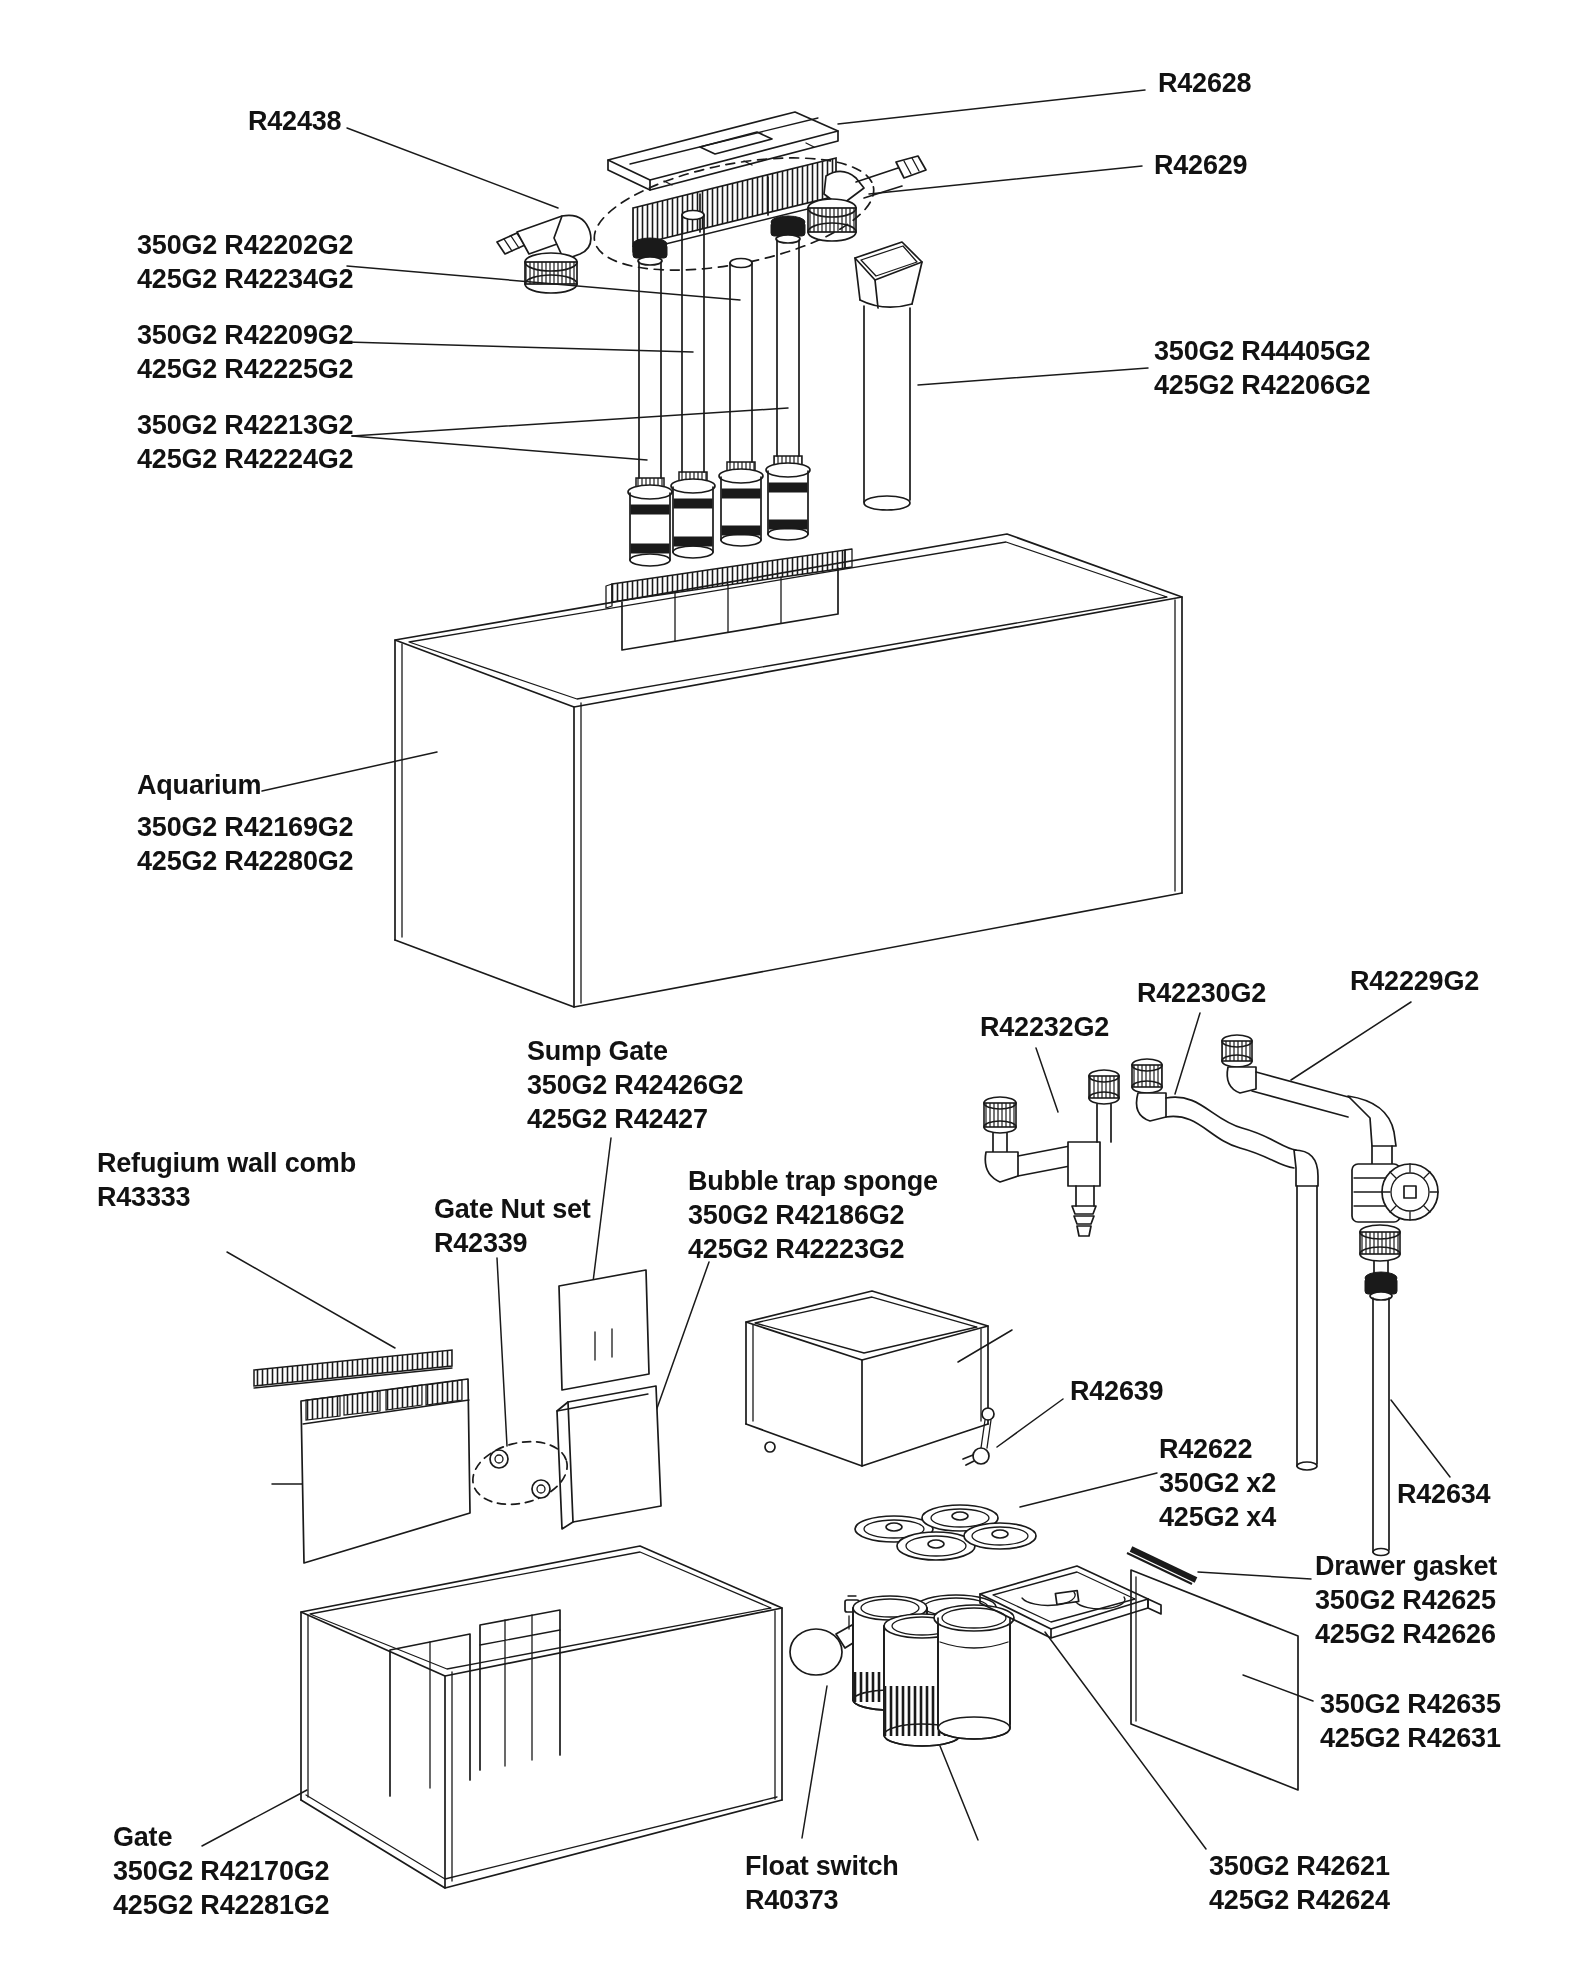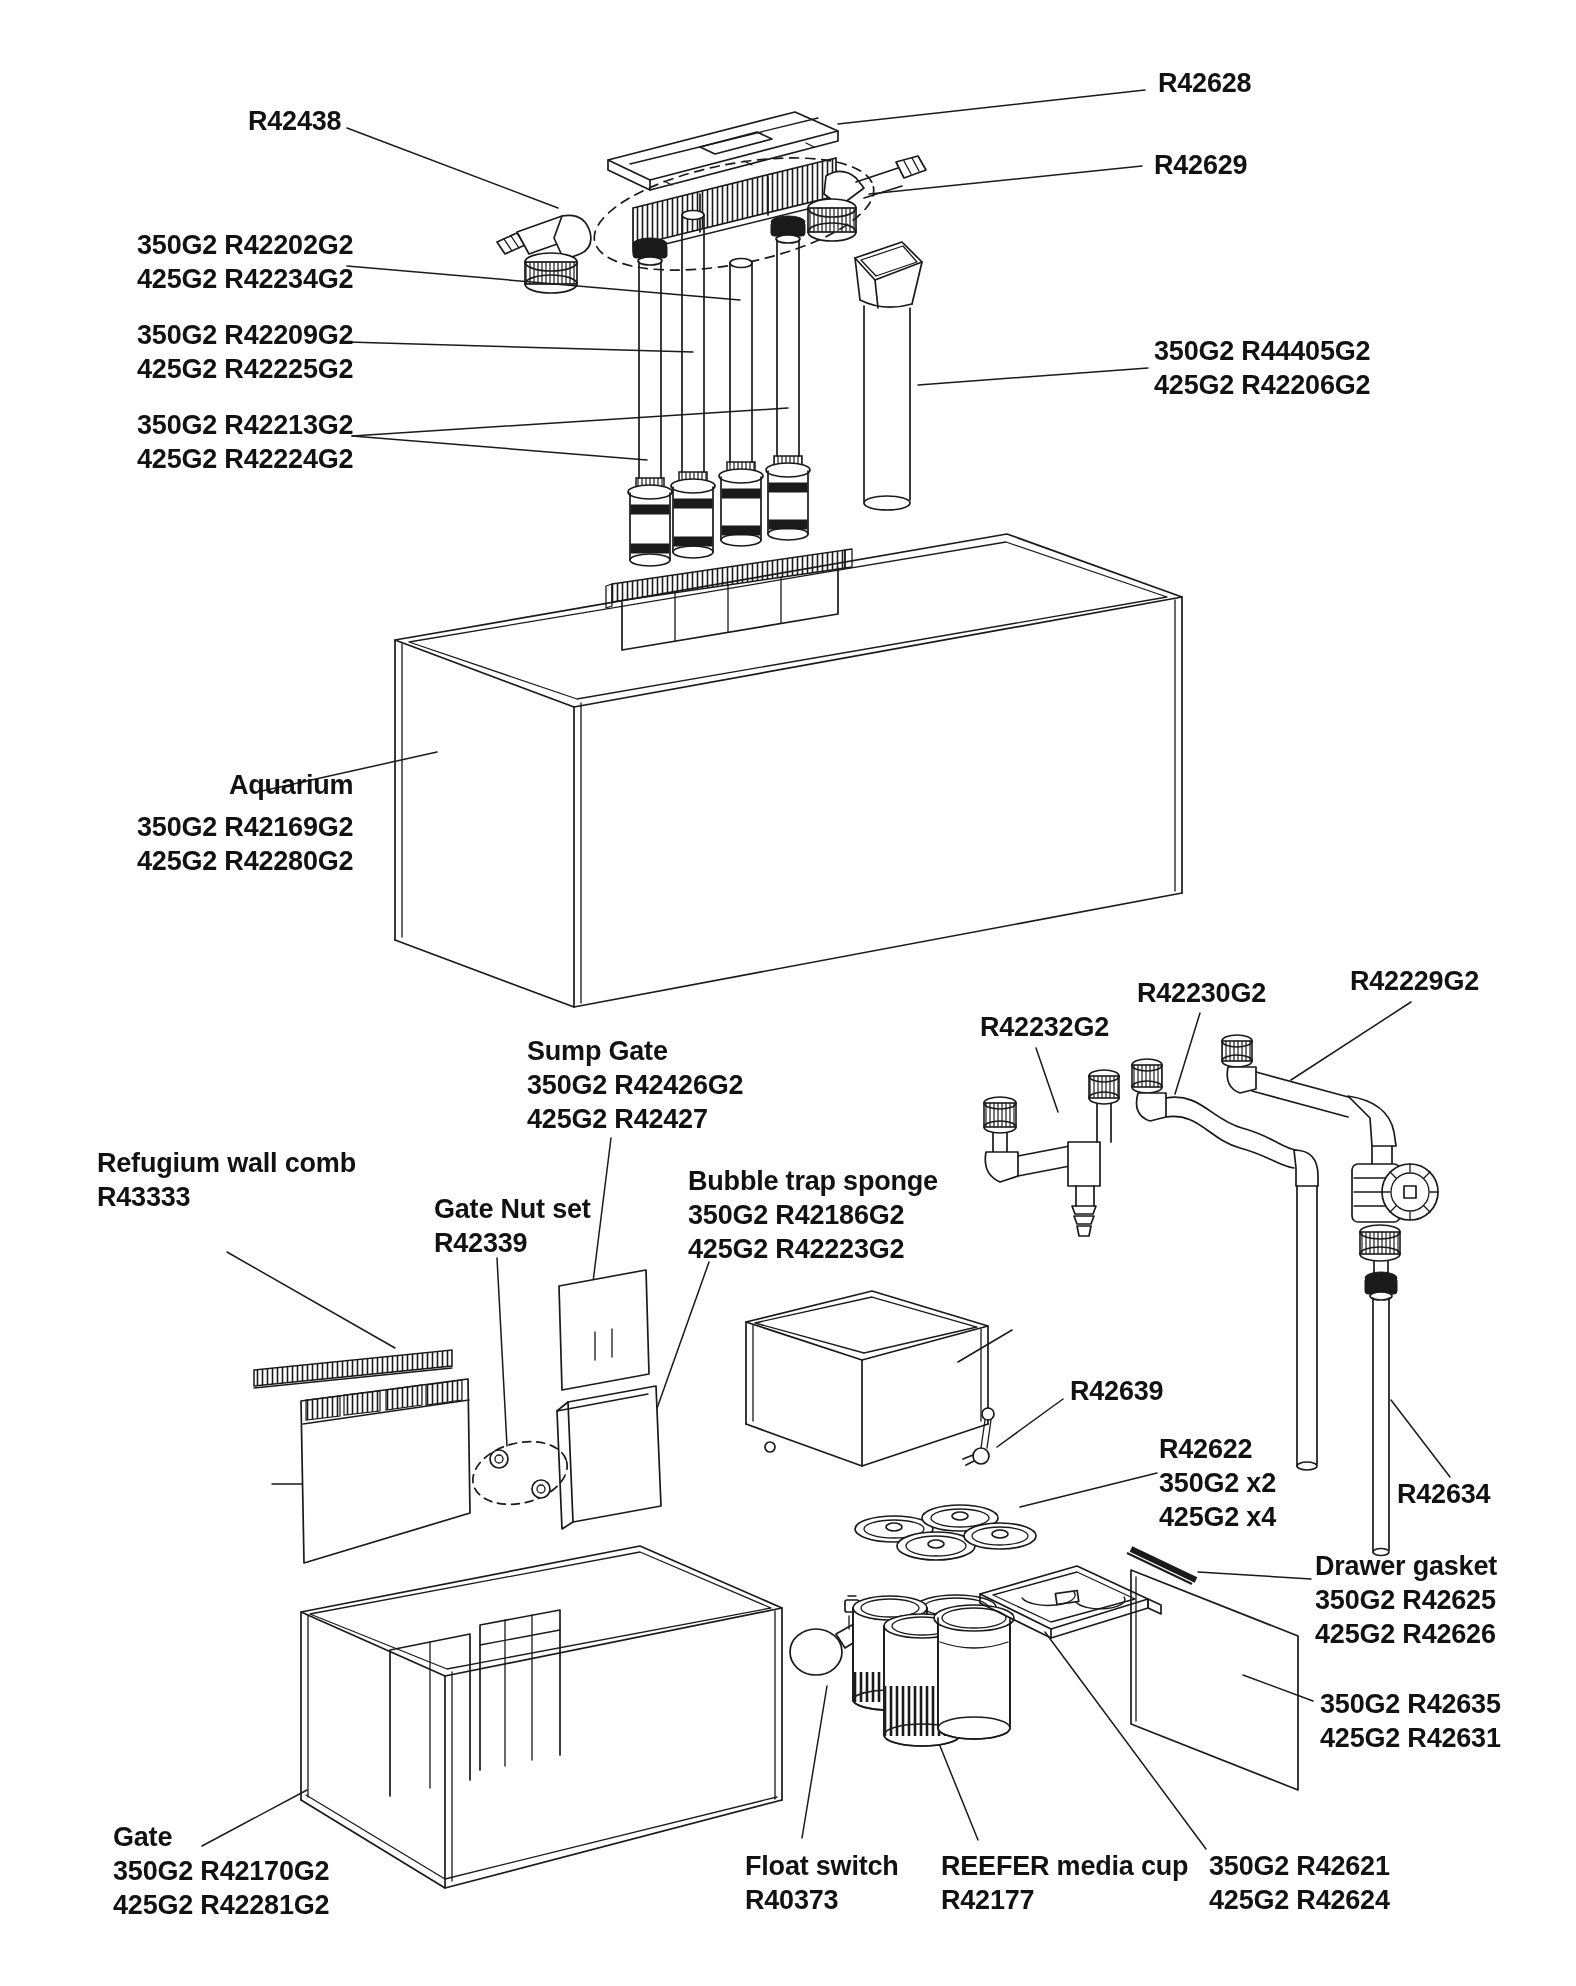--- a/index.html
+++ b/index.html
@@ -1,21 +1,21 @@
 <!DOCTYPE html>
 <html><head>
 <meta charset="utf-8">
 <style>
   html,body{margin:0;padding:0;background:#ffffff;}
   .stage{position:relative;width:1576px;height:1986px;background:#fff;overflow:hidden;
          font-family:"Liberation Sans", sans-serif;color:#111;}
   .art{position:absolute;left:0;top:0;}
   .lbl{position:absolute;white-space:nowrap;font-size:27px;line-height:34px;
        letter-spacing:-0.2px;color:#121212;font-weight:bold;}
-  .lbl .gap{margin-bottom:8px;text-align:right;}
+  .lbl .gap{margin-bottom:8px;}
   svg{display:block;}
   .ln{fill:none;stroke:#1a1a1a;stroke-width:1.7;stroke-linejoin:round;stroke-linecap:round;}
   .thin{stroke-width:1.3;}
   .leader{fill:none;stroke:#1a1a1a;stroke-width:1.5;stroke-linecap:round;}
   .dark{fill:#1a1a1a;stroke:#1a1a1a;stroke-width:1;}
   .white{fill:#ffffff;}
 </style>
 </head>
 <body>
 
@@ -433,22 +433,18 @@
 </div>
 <div class="lbl" style="left:113px;top:1820px">
   <div>Gate</div>
   <div>350G2 R42170G2</div>
   <div>425G2 R42281G2</div>
 </div>
 <div class="lbl" style="left:745px;top:1849px">
   <div>Float switch</div>
   <div>R40373</div>
 </div>
-<div class="lbl" style="left:941px;top:1849px">
-  <div>REEFER media cup</div>
-  <div>R42177</div>
-</div>
 <div class="lbl" style="left:1209px;top:1849px">
   <div>350G2 R42621</div>
   <div>425G2 R42624</div>
 </div>
 
 </div>
 
 </body></html>

